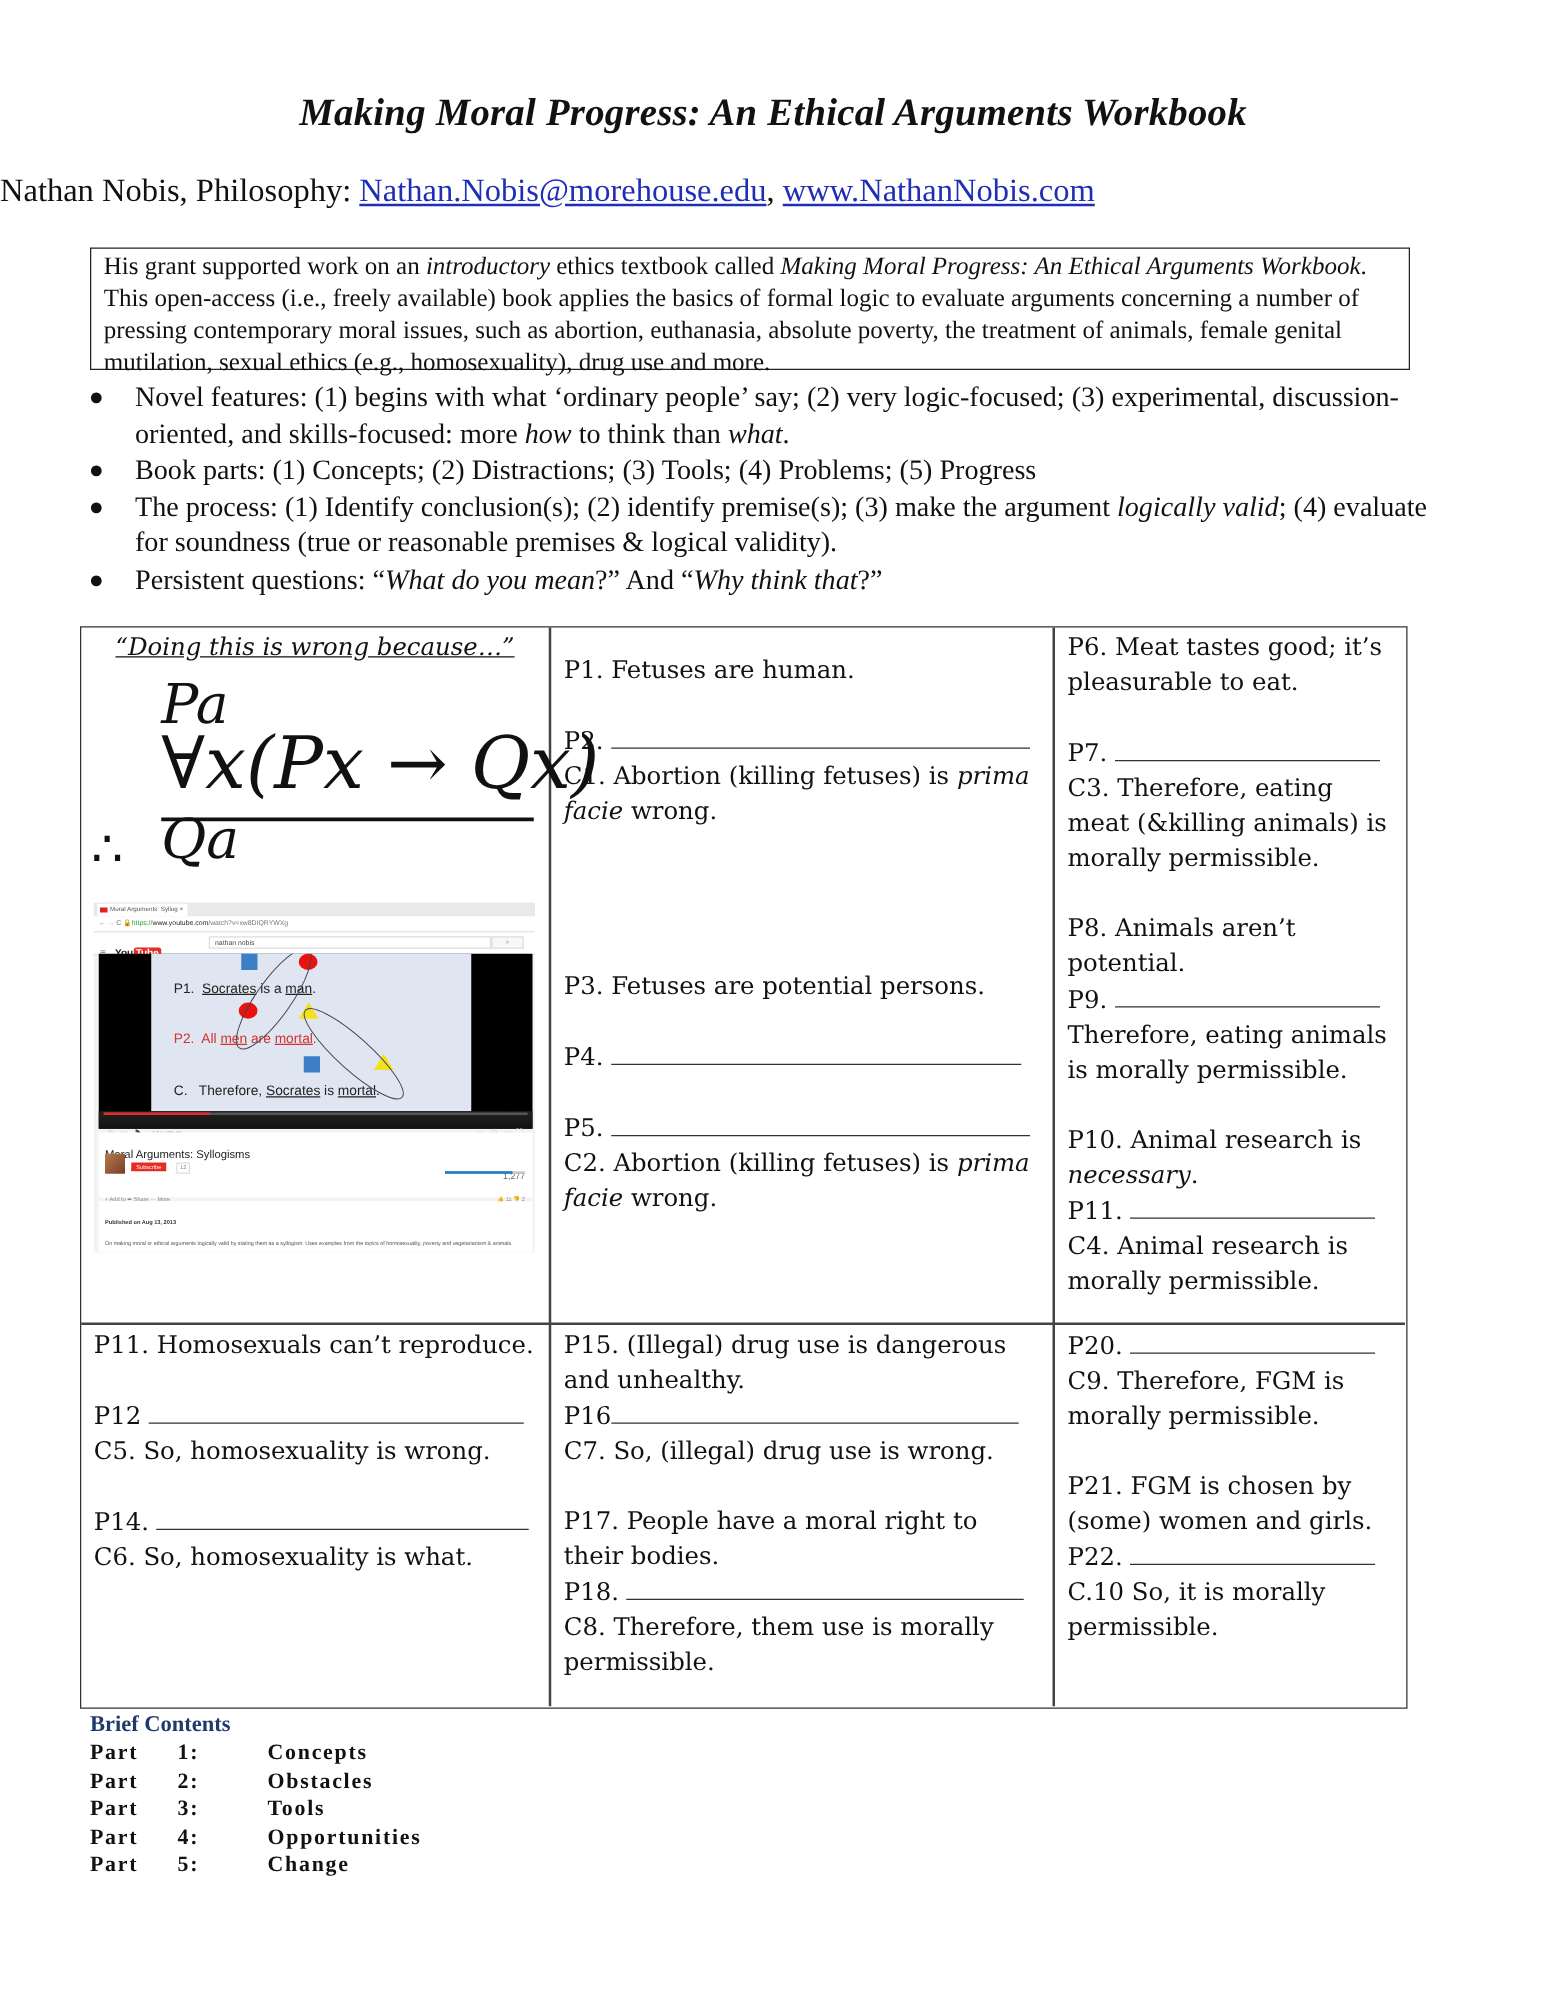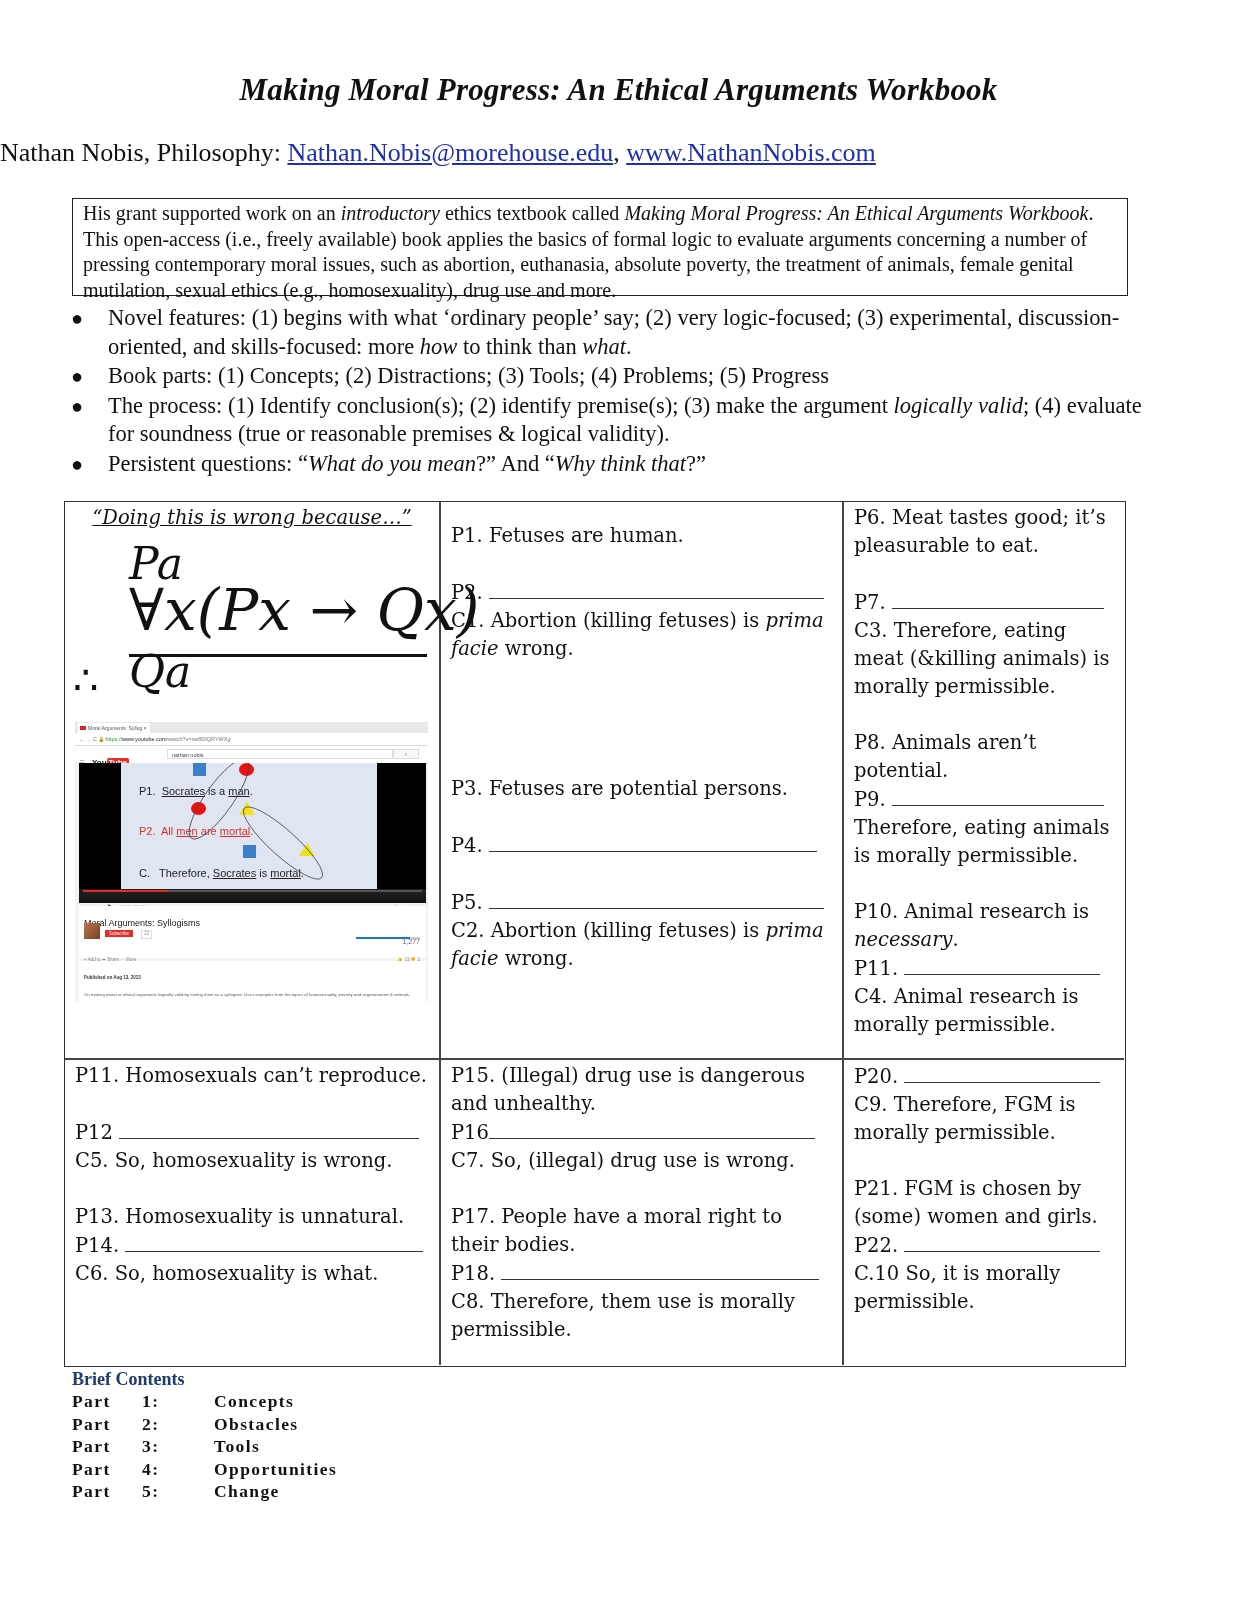--- a/index.html
+++ b/index.html
@@ -222,21 +222,20 @@
     <div><span>P11. </span><span class="blank" style="width:196px"></span></div>
     <div>C4. Animal research is morally permissible.</div>
   </div>
 
   <div class="cell" style="left:0; top:558px; width:374px; height:305px;">
     <div>P11. Homosexuals can’t reproduce.</div>
     <div class="gap"></div>
     <div><span>P12 </span><span class="blank" style="width:300px"></span></div>
     <div>C5. So, homosexuality is wrong.</div>
     <div class="gap"></div>
-    <div>P13. Homosexuality is unnatural.</div>
     <div><span>P14. </span><span class="blank" style="width:298px"></span></div>
     <div>C6. So, homosexuality is what.</div>
   </div>
 
   <div class="cell" style="left:376px; top:558px; width:400px; height:305px;">
     <div>P15. (Illegal) drug use is dangerous and unhealthy.</div>
     <div><span>P16</span><span class="blank" style="width:326px"></span></div>
     <div>C7. So, (illegal) drug use is wrong.</div>
     <div class="gap"></div>
     <div>P17. People have a moral right to their bodies.</div>

